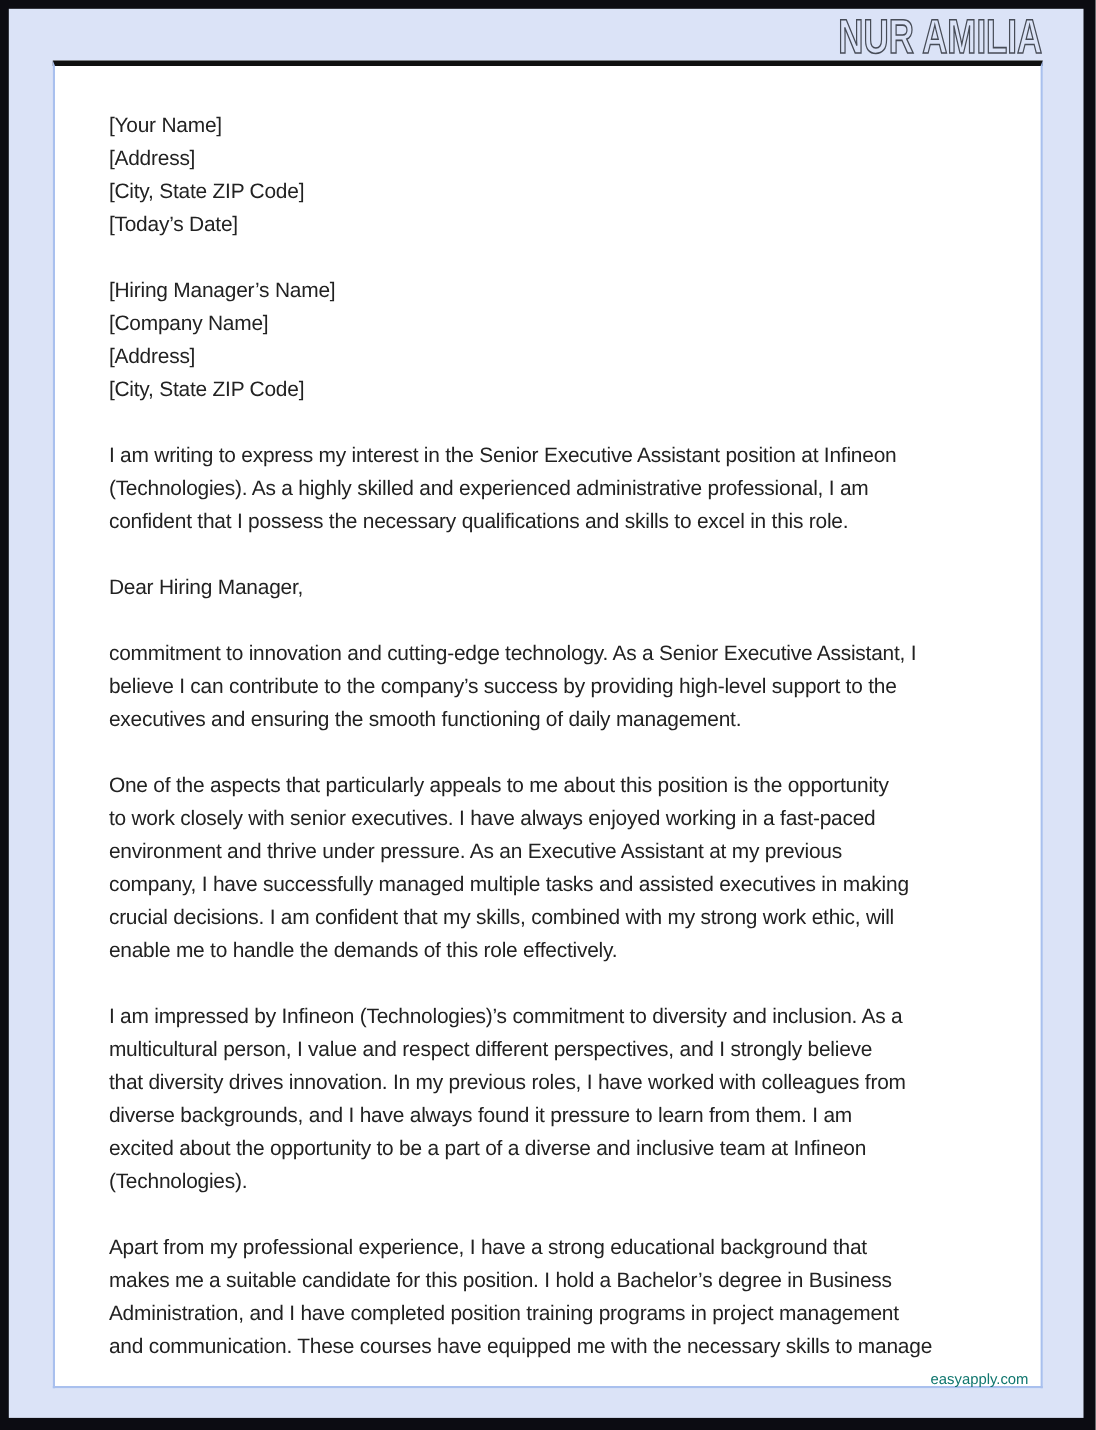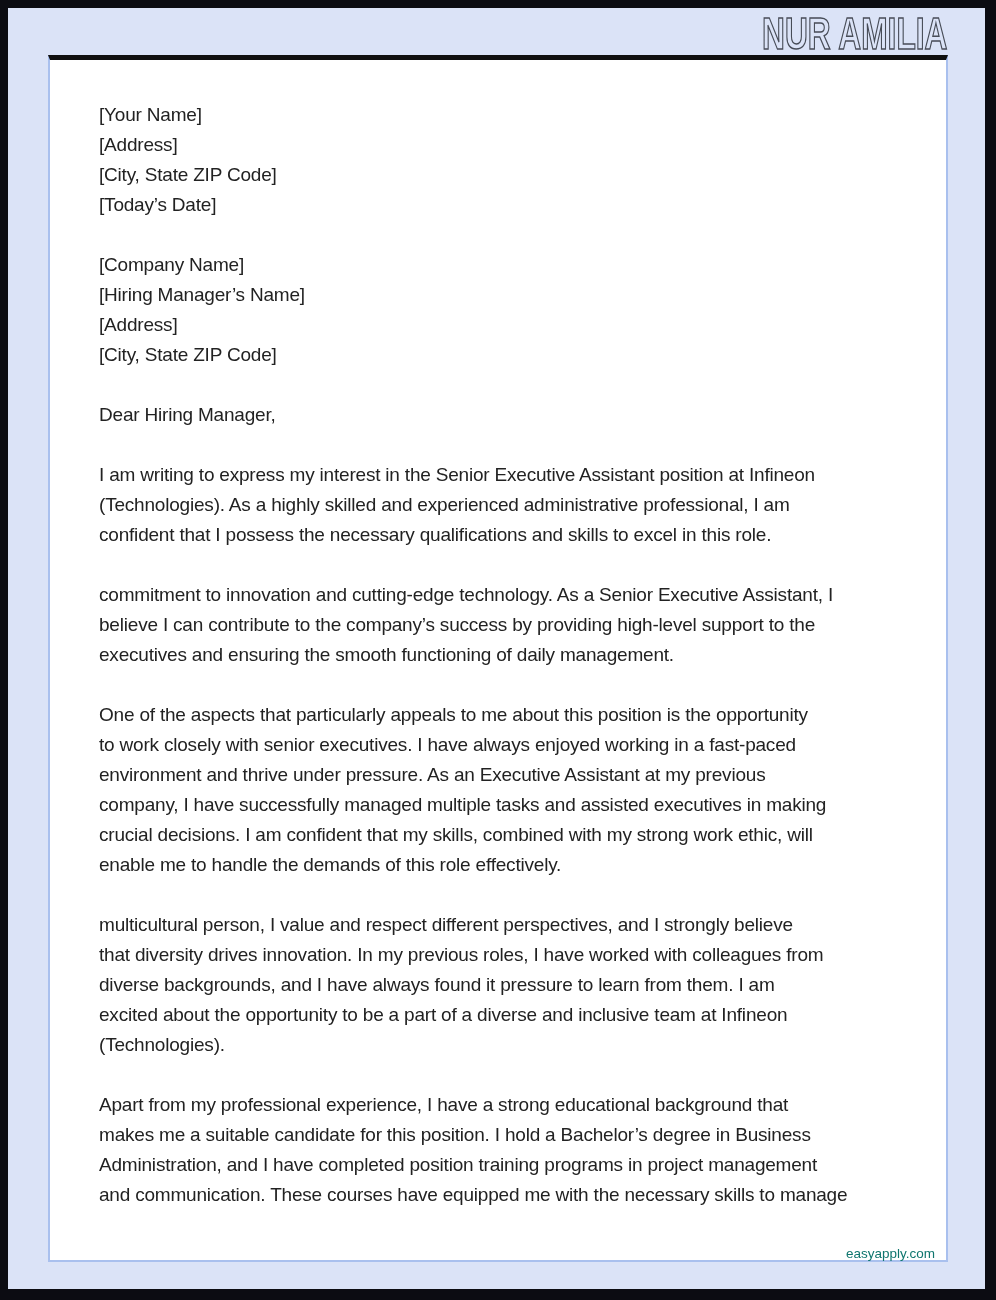--- a/index.html
+++ b/index.html
@@ -77,50 +77,51 @@
       <div class="letter">
 
         <div class="block">
             <div class="line">[Your Name]</div>
             <div class="line">[Address]</div>
             <div class="line">[City, State ZIP Code]</div>
             <div class="line">[Today’s Date]</div>
           </div>
 
         <div class="block">
+            <div class="line">[Hiring Manager’s Name]</div>
             <div class="line">[Company Name]</div>
-            <div class="line">[Hiring Manager’s Name]</div>
             <div class="line">[Address]</div>
             <div class="line">[City, State ZIP Code]</div>
           </div>
-
-        <div class="block line">Dear Hiring Manager,</div>
 
         <div class="block">
             <div class="line">I am writing to express my interest in the Senior Executive Assistant position at Infineon</div>
             <div class="line">(Technologies). As a highly skilled and experienced administrative professional, I am</div>
             <div class="line">confident that I possess the necessary qualifications and skills to excel in this role.</div>
           </div>
+
+        <div class="block line">Dear Hiring Manager,</div>
 
         <div class="block">
             <div class="line">commitment to innovation and cutting-edge technology. As a Senior Executive Assistant, I</div>
             <div class="line">believe I can contribute to the company’s success by providing high-level support to the</div>
             <div class="line">executives and ensuring the smooth functioning of daily management.</div>
           </div>
 
         <div class="block">
             <div class="line">One of the aspects that particularly appeals to me about this position is the opportunity</div>
             <div class="line">to work closely with senior executives. I have always enjoyed working in a fast-paced</div>
             <div class="line">environment and thrive under pressure. As an Executive Assistant at my previous</div>
             <div class="line">company, I have successfully managed multiple tasks and assisted executives in making</div>
             <div class="line">crucial decisions. I am confident that my skills, combined with my strong work ethic, will</div>
             <div class="line">enable me to handle the demands of this role effectively.</div>
           </div>
 
         <div class="block">
+            <div class="line">I am impressed by Infineon (Technologies)’s commitment to diversity and inclusion. As a</div>
             <div class="line">multicultural person, I value and respect different perspectives, and I strongly believe</div>
             <div class="line">that diversity drives innovation. In my previous roles, I have worked with colleagues from</div>
             <div class="line">diverse backgrounds, and I have always found it pressure to learn from them. I am</div>
             <div class="line">excited about the opportunity to be a part of a diverse and inclusive team at Infineon</div>
             <div class="line">(Technologies).</div>
           </div>
 
         <div class="block">
             <div class="line">Apart from my professional experience, I have a strong educational background that</div>
             <div class="line">makes me a suitable candidate for this position. I hold a Bachelor’s degree in Business</div>

